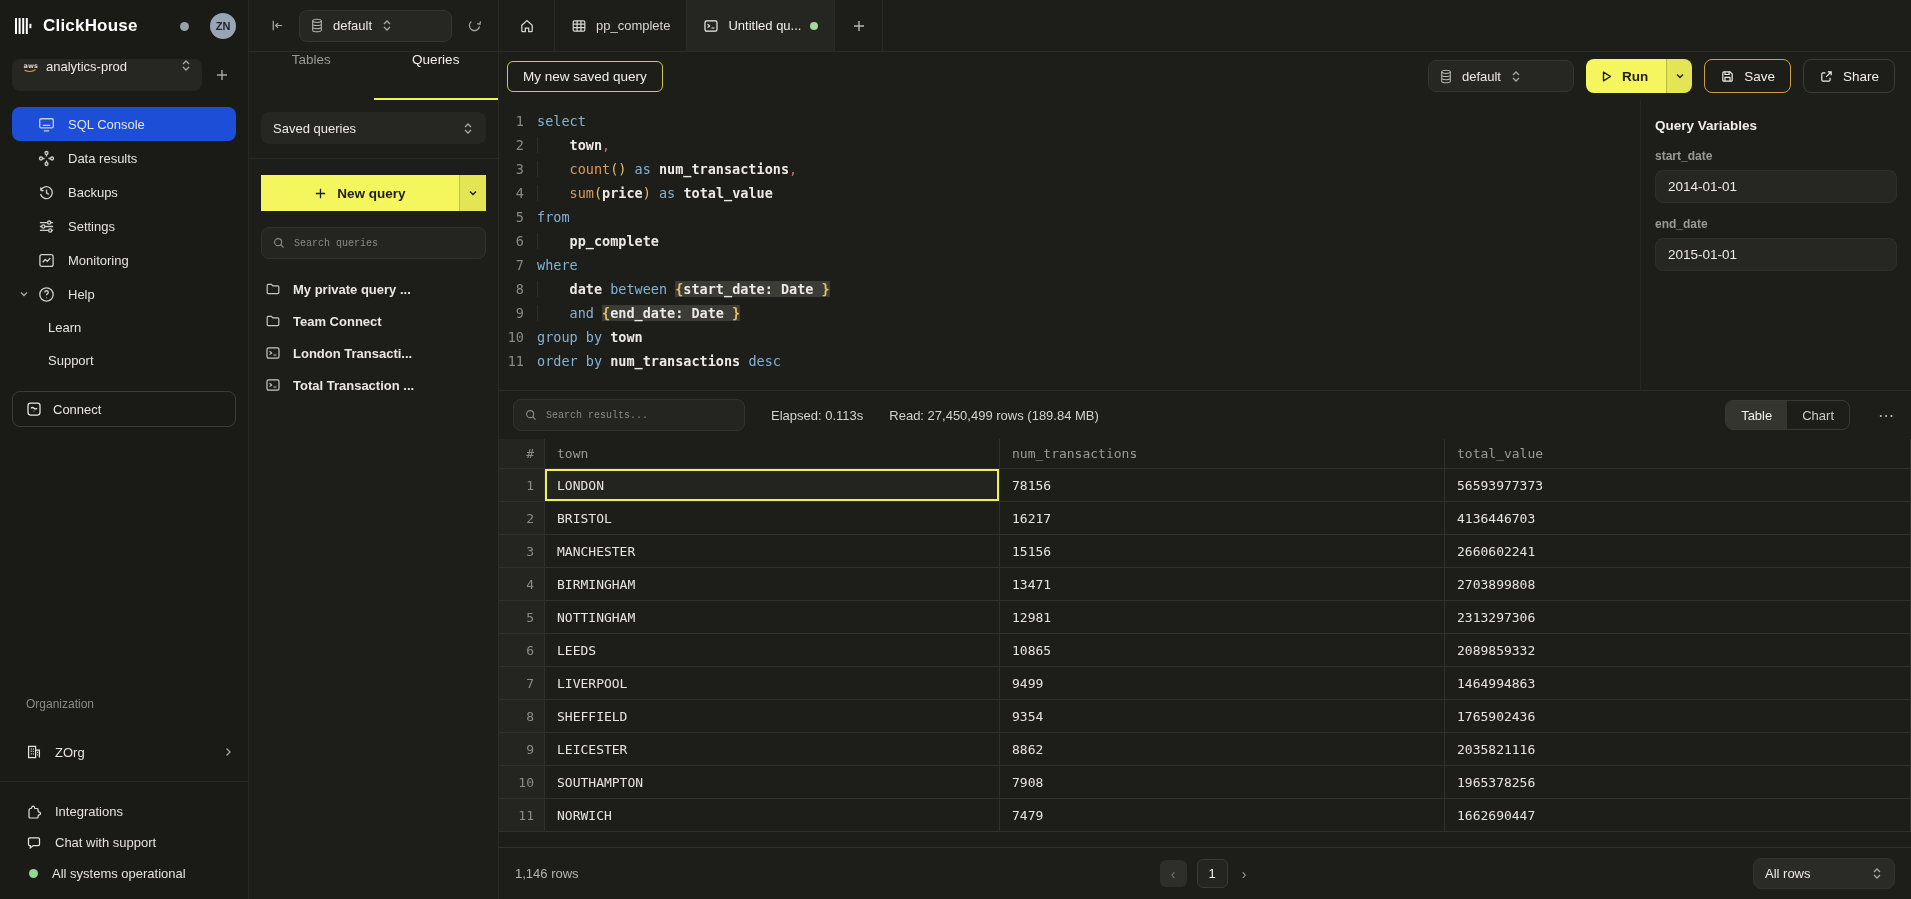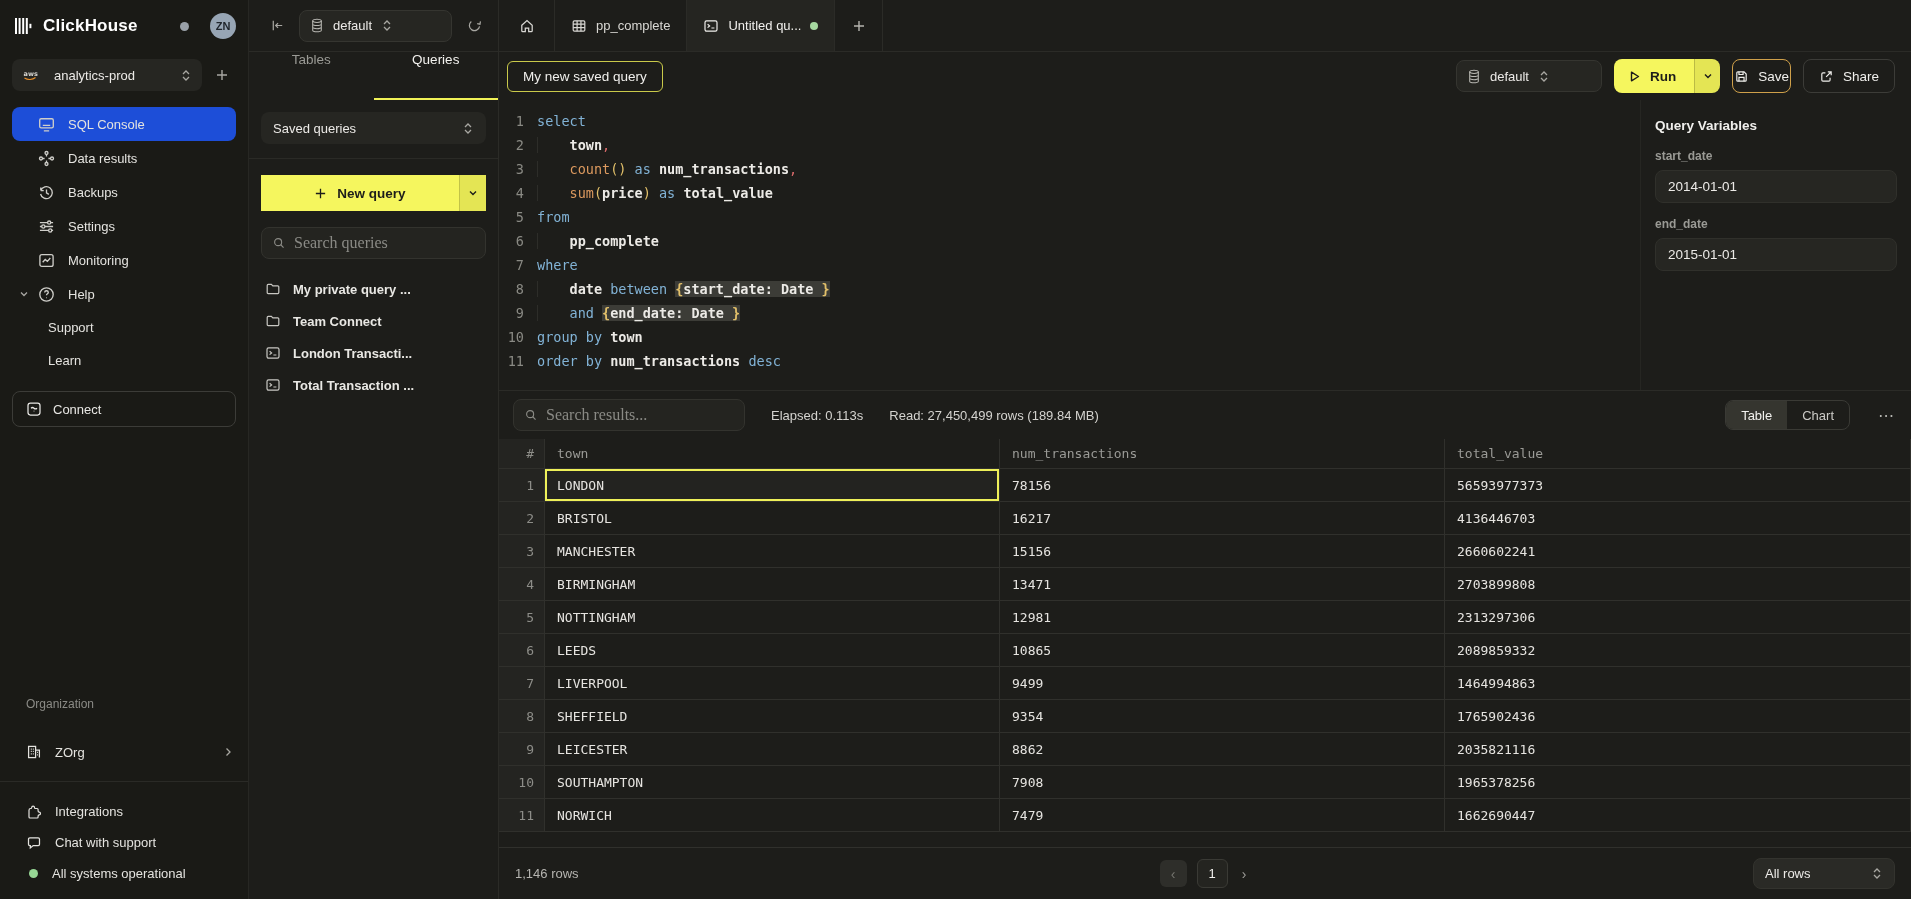--- a/index.html
+++ b/index.html
@@ -8,21 +8,21 @@
   .app { position:relative; width:1911px; height:899px; background:#1d1d1a; color:#e8e7e4; display:flex; overflow:hidden; font-size:13px; }
   svg { display:block; }
 
   
   .sidebar { width:249px; min-width:249px; background:#1a1a16; border-right:1px solid #272723; display:flex; flex-direction:column; padding-bottom:10px; }
   .logo-row { display:flex; align-items:center; gap:9px; padding:13px 12px 10px 14px; }
   .logo-title { font-size:17px; font-weight:700; letter-spacing:.2px; color:#fff; }
   .status-dot { width:9px; height:9px; border-radius:50%; background:#9aa1a8; margin-left:auto; margin-right:12px; }
   .avatar { width:26px; height:26px; border-radius:50%; background:#97a5b4; color:#1f242b; font-size:11px; font-weight:700; display:flex; align-items:center; justify-content:center; }
   .workspace-row { display:flex; align-items:center; gap:6px; margin:10px 12px 0 12px; }
-  .workspace-select { flex:1; height:32px; background:#262622; border-radius:8px; display:flex; align-items:center; gap:16px; padding:0 10px; cursor:pointer; }
+  .workspace-select { flex:1; height:32px; background:#262622; border-radius:8px; display:flex; align-items:flex-start; gap:8px; padding:0 10px; cursor:pointer; }
   .workspace-select .lbl { flex:1; color:#eceae7; font-size:13px; }
   .icon-btn { width:28px; height:28px; display:flex; align-items:center; justify-content:center; color:#a8a7a2; border-radius:6px; cursor:pointer; }
   .menu { margin-top:16px; padding:0 12px; display:flex; flex-direction:column; }
   .menu-item { position:relative; height:34px; display:flex; align-items:center; gap:13px; padding-left:26px; border-radius:8px; color:#e4e3df; cursor:pointer; }
   .menu-item.active { background:#1d4ed8; }
   .menu-item .mi-icon { color:#cfcec9; }
   .menu-sub { height:33px; display:flex; align-items:center; padding-left:36px; color:#e4e3df; cursor:pointer; border-radius:8px; }
   .help-chevron { position:absolute; left:7px; top:12px; color:#a8a7a2; }
   .connect-btn { margin:14px 12px 0 12px; height:36px; border:1px solid #3c3c38; border-radius:8px; display:flex; align-items:center; gap:11px; padding-left:13px; color:#e8e7e4; cursor:pointer; }
   .side-spacer { flex:1; }
@@ -50,35 +50,35 @@
   .panel-tabs { width:250px; min-width:250px; display:flex; border-right:1px solid #2b2b27; }
   .ptab { flex:1; display:flex; align-items:flex-start; justify-content:center; color:#9a9a95; cursor:pointer; border-bottom:2px solid transparent; font-size:13.5px; }
   .ptab.active { color:#f2f1ee; border-bottom-color:#f1f257; }
   .toolbar { flex:1; display:flex; align-items:center; padding:0 16px 0 8px; gap:12px; min-width:0; }
   .saved-chip { height:31px; border:1px solid #caca4a; border-radius:6px; display:flex; align-items:center; padding:0 15px; color:#f0efec; font-size:13.5px; cursor:pointer; }
   .toolbar .spacer { flex:1; }
   .toolbar .db-select { width:146px; }
   .run-split { display:flex; height:34px; border-radius:8px; overflow:hidden; cursor:pointer; }
   .run-main { background:#f5f65e; color:#1d1d1a; display:flex; align-items:center; gap:9px; padding:0 18px 0 14px; font-weight:600; font-size:13.5px; }
   .run-caret { width:26px; background:#e4e554; color:#1d1d1a; display:flex; align-items:center; justify-content:center; border-left:1px solid rgba(0,0,0,.18); }
-  .save-btn { height:34px; border:1.5px solid #cfa04a; border-radius:8px; display:flex; align-items:center; gap:9px; padding:0 1px; color:#f0efec; font-size:13.5px; cursor:pointer; }
+  .save-btn { height:34px; border:1.5px solid #cfa04a; border-radius:8px; display:flex; align-items:center; gap:9px; padding:0 15px; color:#f0efec; font-size:13.5px; cursor:pointer; }
   .share-btn { height:34px; border:1px solid #3c3c38; border-radius:8px; display:flex; align-items:center; gap:9px; padding:0 15px; color:#f0efec; font-size:13.5px; cursor:pointer; }
 
   .body { flex:1; display:flex; min-height:0; }
   
   .left-panel { width:250px; min-width:250px; border-right:1px solid #2b2b27; display:flex; flex-direction:column; }
   .lp-select-wrap { padding:12px 12px 14px 12px; border-bottom:1px solid #2a2a26; }
   .lp-select { height:32px; background:#262622; border-radius:8px; display:flex; align-items:center; padding:0 12px; cursor:pointer; }
   .lp-select .lbl { flex:1; color:#eceae7; }
   .newq-split { display:flex; height:36px; margin:16px 12px 0 12px; border-radius:0; overflow:hidden; cursor:pointer; }
   .newq-main { flex:1; background:#f5f65e; color:#1d1d1a; display:flex; align-items:center; justify-content:center; gap:10px; font-weight:600; font-size:13.5px; }
   .newq-caret { width:27px; background:#e4e554; color:#1d1d1a; display:flex; align-items:center; justify-content:center; border-left:1px solid rgba(0,0,0,.15); }
   .search-box { height:32px; background:#242420; border:1px solid #33332e; border-radius:8px; display:flex; align-items:center; gap:8px; padding:0 10px; color:#8a8a85; }
   .lp-search { margin:16px 12px 0 12px; }
-  .search-box input { background:transparent; border:none; outline:none; color:#d8d7d3; font-size:16px; width:100%; font-family:Liberation Serif, serif; }
+  .search-box input { background:transparent; border:none; outline:none; color:#d8d7d3; font-size:10px; width:100%; font-family:Liberation Mono, monospace; }
   .search-box input::placeholder { color:#8a8a85; }
   .q-list { margin-top:14px; display:flex; flex-direction:column; }
   .q-item { height:32px; display:flex; align-items:center; gap:12px; padding-left:16px; color:#e9e8e4; font-weight:600; font-size:13px; cursor:pointer; white-space:nowrap; }
   .q-item .qi-icon { color:#c9c8c3; }
 
   
   .workarea { flex:1; display:flex; flex-direction:column; min-width:0; }
   .editor-row { height:290px; min-height:290px; display:flex; }
   .editor { flex:1; padding-top:9px; overflow:hidden; font-family:"DejaVu Sans Mono",monospace; font-size:13.5px; }
   .code-line { display:flex; height:24px; line-height:24px; }
@@ -234,24 +234,24 @@
         <span class="mi-icon">
           <svg width="17" height="17" viewBox="0 0 16 16" fill="none" stroke="currentColor" stroke-width="1.25">
               <circle cx="8" cy="8" r="6.3"></circle>
               <path d="M6.3 6.2c0-1 .8-1.7 1.7-1.7s1.7.7 1.7 1.6c0 1.2-1.7 1.3-1.7 2.5"></path>
               <circle cx="8" cy="11" r=".5" fill="currentColor" stroke="none"></circle>
             </svg>
         </span>
         <span>Help</span>
       </div>
       <div class="menu-sub">
+        <span>Learn</span>
+      </div>
+      <div class="menu-sub">
         <span>Support</span>
-      </div>
-      <div class="menu-sub">
-        <span>Learn</span>
       </div>
     </div>
 
     <div class="connect-btn">
       <span>
         <svg width="16" height="16" viewBox="0 0 16 16" fill="none" stroke="currentColor" stroke-width="1.25">
             <rect x="2" y="2" width="12" height="12" rx="2.4"></rect>
             <path d="M5 7.2c1-.9 2-.9 3 0s2 .9 3 0"></path>
             <circle cx="8" cy="10" r=".5" fill="currentColor" stroke="none"></circle>
           </svg>

